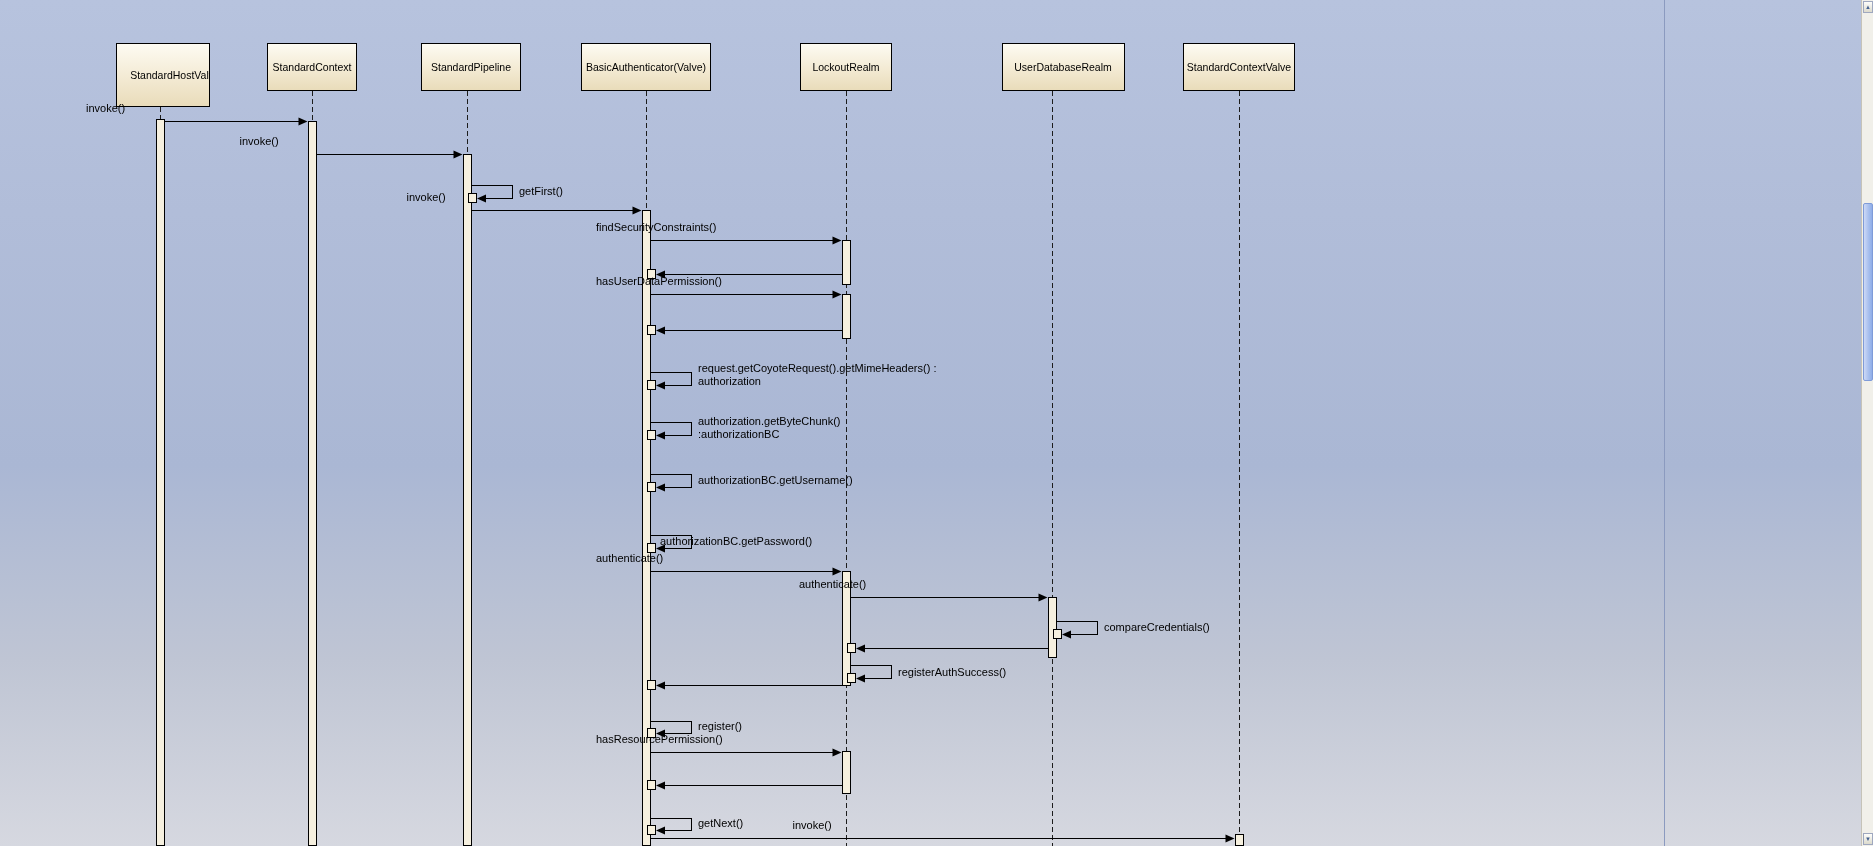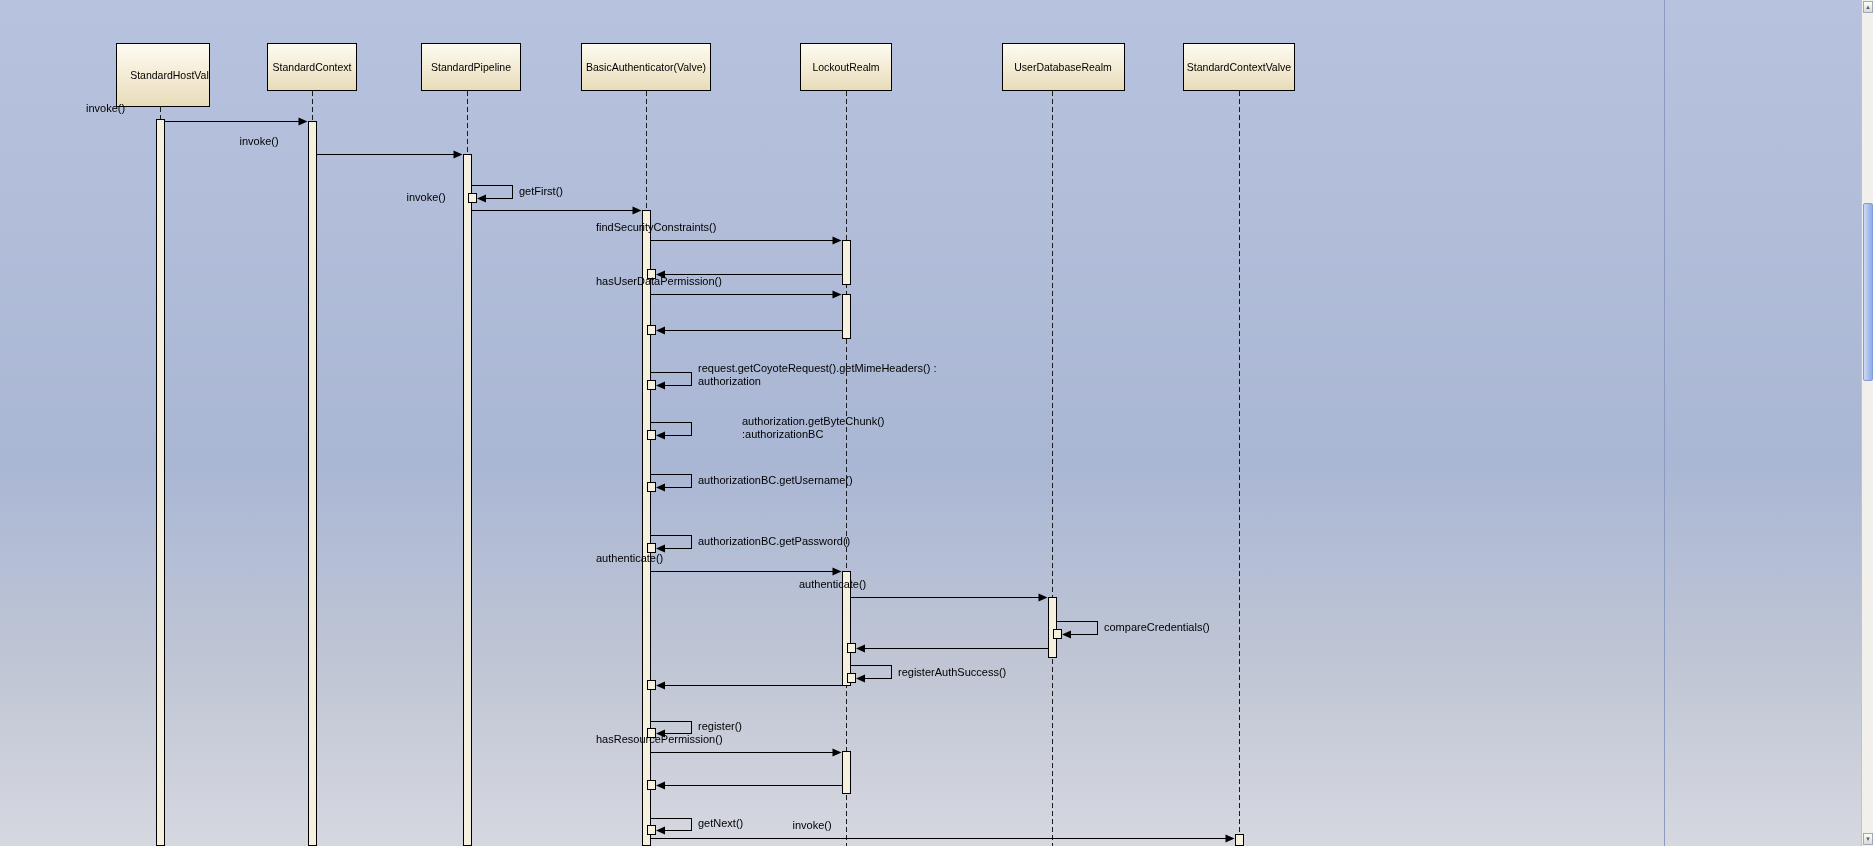--- a/index.html
+++ b/index.html
@@ -135,30 +135,30 @@
       <div class="mlabel center" style="left: 596px; top: 221px; width: 300px;">findSecurityConstraints()</div>
       <div class="sq" style="left: 647px; top: 269px; width: 9px; height: 10px;"></div>
       <div class="mlabel center" style="left: 596px; top: 275px; width: 300px;">hasUserDataPermission()</div>
       <div class="sq" style="left: 647px; top: 325px; width: 9px; height: 10px;"></div>
       <div class="sq" style="left: 647px; top: 380px; width: 9px; height: 10px;"></div>
       <div class="mlabel" style="left: 698px; top: 362px;">
         <div>request.getCoyoteRequest().getMimeHeaders() :</div>
         <div>authorization</div>
       </div>
       <div class="sq" style="left: 647px; top: 430px; width: 9px; height: 10px;"></div>
-      <div class="mlabel" style="left: 698px; top: 415px; margin-left: 44px;">
+      <div class="mlabel" style="left: 698px; top: 415px;">
         <div>authorization.getByteChunk()</div>
         <div>:authorizationBC</div>
       </div>
       <div class="sq" style="left: 647px; top: 482px; width: 9px; height: 10px;"></div>
       <div class="mlabel" style="left: 698px; top: 473.5px;">
         <div>authorizationBC.getUsername()</div>
       </div>
       <div class="sq" style="left: 647px; top: 543px; width: 9px; height: 10px;"></div>
-      <div class="mlabel" style="left: 698px; top: 534.5px; text-align: right;">
+      <div class="mlabel" style="left: 660px; top: 534.5px; text-align: right;">
         <div>authorizationBC.getPassword()</div>
       </div>
       <div class="mlabel center" style="left: 596px; top: 552px; width: 300px;">authenticate()</div>
       <div class="mlabel center" style="left: 799px; top: 578px; width: 300px;">authenticate()</div>
       <div class="sq" style="left: 1053px; top: 629px; width: 9px; height: 10px;"></div>
       <div class="mlabel" style="left: 1104px; top: 620.5px;">
         <div>compareCredentials()</div>
       </div>
       <div class="sq" style="left: 847px; top: 643px; width: 9px; height: 10px;"></div>
       <div class="sq" style="left: 847px; top: 673px; width: 9px; height: 10px;"></div>

